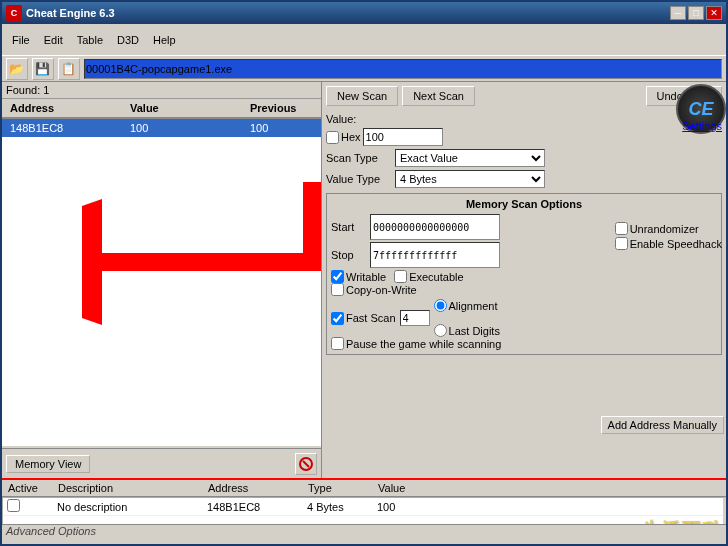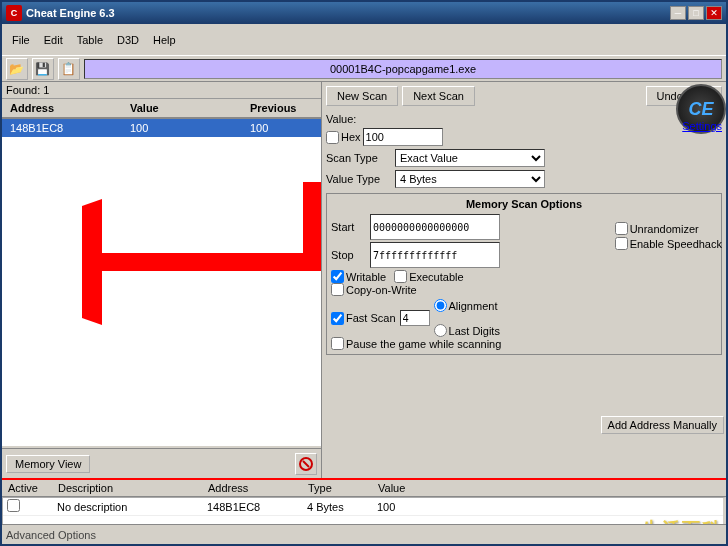--- a/index.html
+++ b/index.html
@@ -82,25 +82,25 @@
       height: 26px;
       display: flex;
       align-items: center;
       padding: 2px 4px;
       gap: 4px;
       border-bottom: 1px solid #888;
     }
     .process-input {
       flex: 1;
       height: 20px;
-      background: #c4b5fd;
+      background: #1d4ed8;
       border: 1px inset #888;
-      padding: 0 8px;
-      font-size: 11px;
-      text-align: center;
+      padding: 0 1px;
+      font-size: 11px;
+      text-align: left;
     }
     .toolbar-btn {
       width: 22px;
       height: 22px;
       background: #d4d0c8;
       border: 1px outset #fff;
       display: flex;
       align-items: center;
       justify-content: center;
       cursor: pointer;
@@ -463,22 +463,23 @@
 
     .adv-options-bar {
       position: absolute;
       bottom: 0;
       left: 0;
       right: 0;
       height: 20px;
       background: #d4d0c8;
       border-top: 1px solid #888;
       display: flex;
-      align-items: center;
+      align-items: flex-start;
       padding: 0 4px;
+      font-style: italic;
     }
   </style>
 </head>
 <body>
 
 <div class="window">
 
   <div class="title-bar">
     <div class="title-bar-left">
       <div class="title-bar-icon">C</div>

